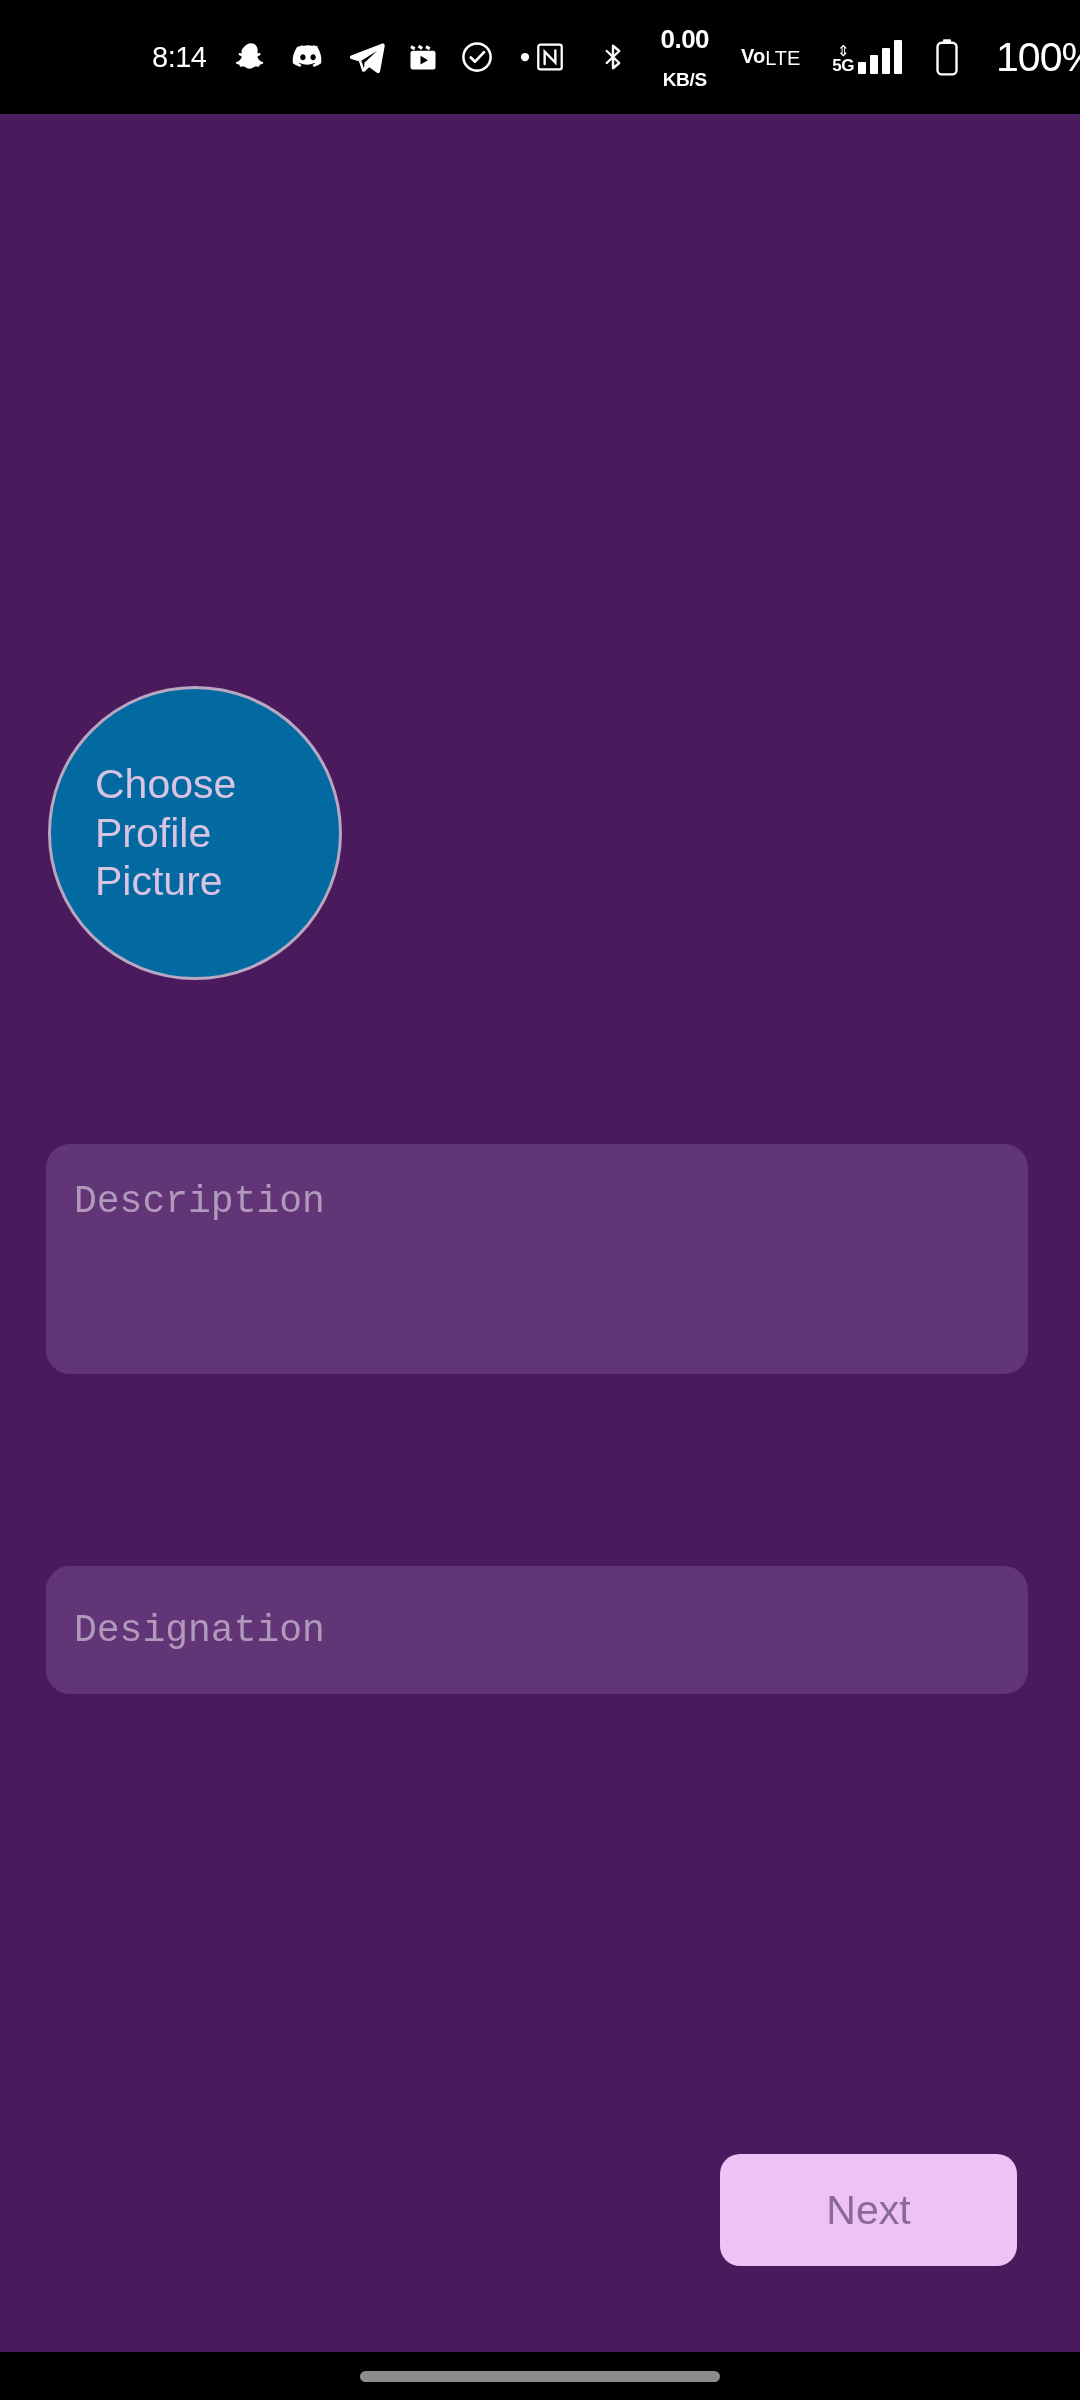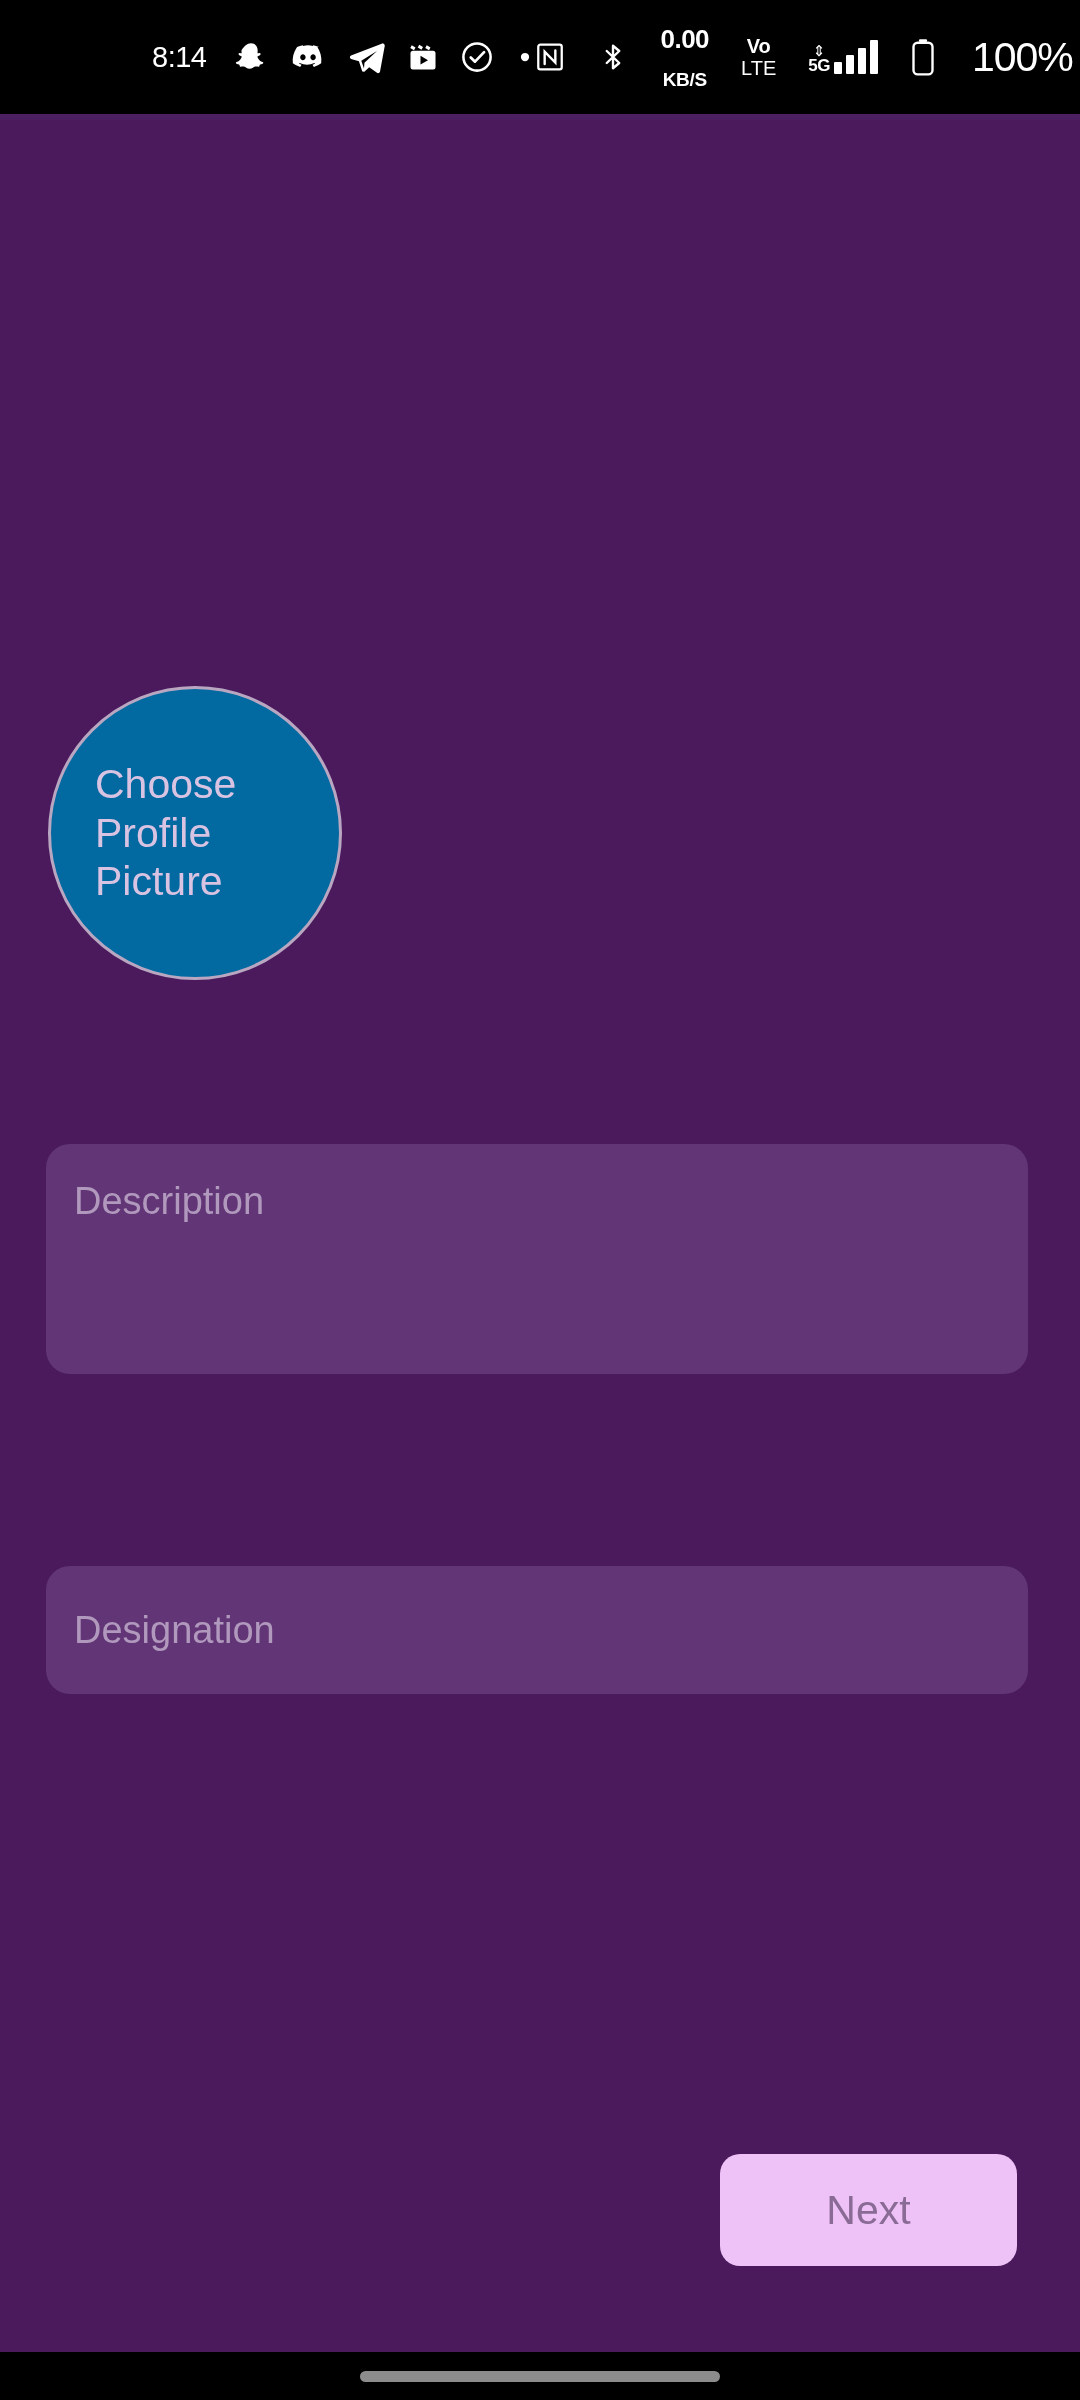--- a/index.html
+++ b/index.html
@@ -37,21 +37,21 @@
   .sb-right {
     display:flex; align-items:center; gap:32px;
   }
   .kbs {
     display:flex; flex-direction:column; align-items:center;
     line-height:1; color:#fff;
   }
   .kbs .k1 { font-size:26px; font-weight:700; letter-spacing:-0.5px; }
   .kbs .k2 { font-size:19px; font-weight:700; letter-spacing:-0.3px; margin-top:18px; }
   .volte {
-    display:flex; flex-direction:column; align-items:center;
+    display:flex; flex-direction:row; align-items:flex-start;
     line-height:1; color:#fff;
   }
   .volte .v1 { font-size:20px; font-weight:700; }
   .volte .v2 { font-size:20px; font-weight:400; margin-top:2px; }
   .signal-wrap { display:flex; align-items:flex-end; gap:3px; }
   .g5 {
     display:flex; flex-direction:column; align-items:center;
     line-height:1; color:#fff; margin-right:1px;
   }
   .g5 .arrows { font-size:15px; line-height:0.8; }
@@ -114,21 +114,21 @@
 
   
   .field {
     position:absolute;
     left:46px;
     width:982px;
     background:#623676;
     border-radius:24px;
     border:none;
     color:#b89cc4;
-    font-family:Liberation Sans, sans-serif;
+    font-family:Liberation Mono, monospace;
     font-size:38px;
     padding:36px 28px 0 28px;
     resize:none;
     outline:none;
   }
   .field::placeholder { color:#b198bd; opacity:1; }
   #desc-field {
     top:1030px;
     height:230px;
   }

